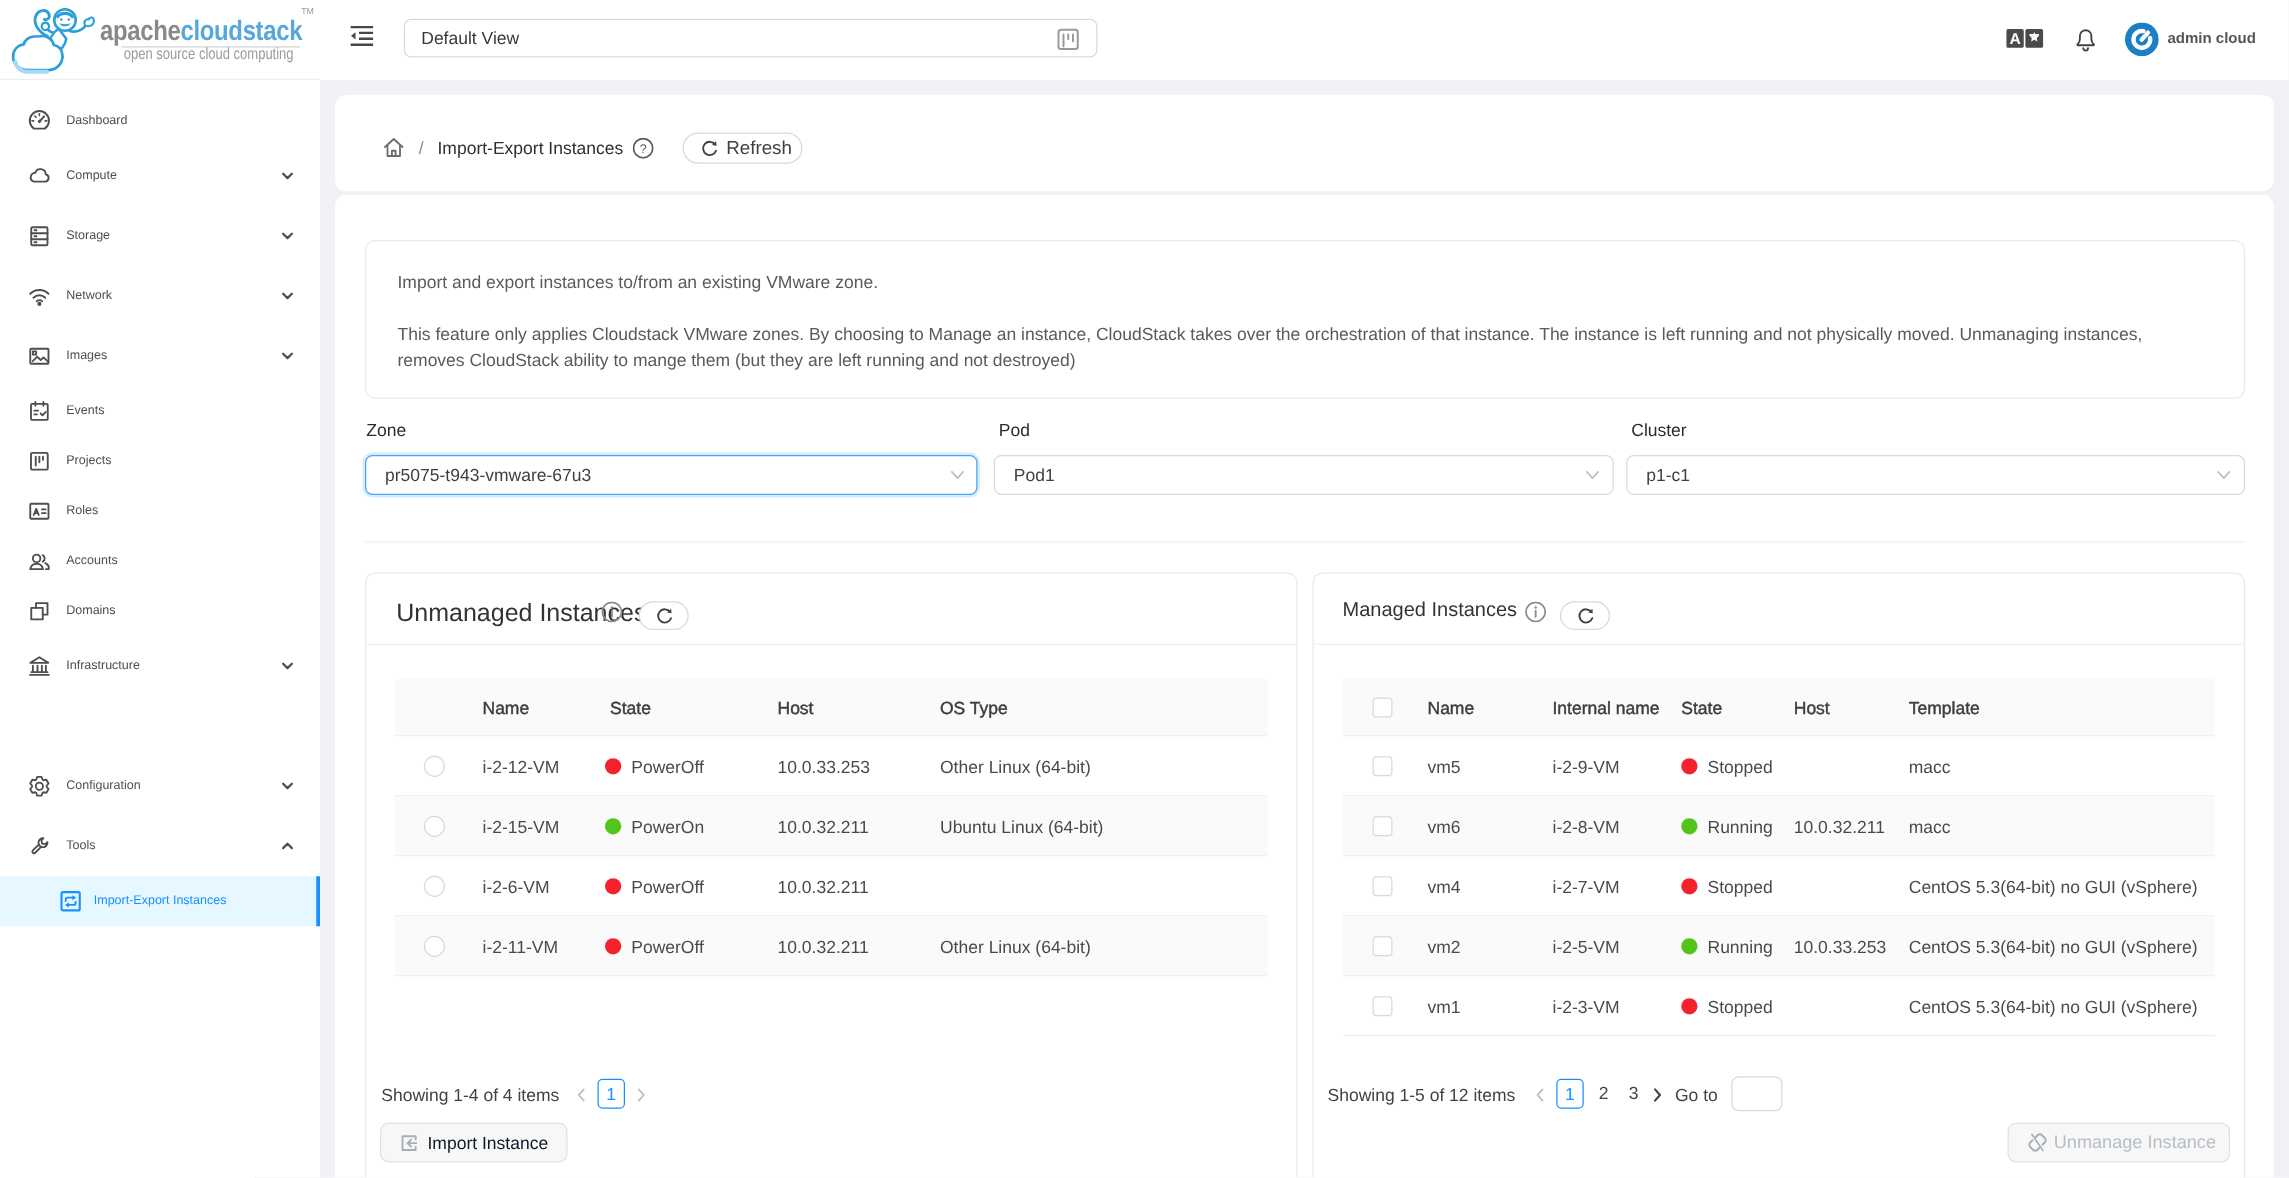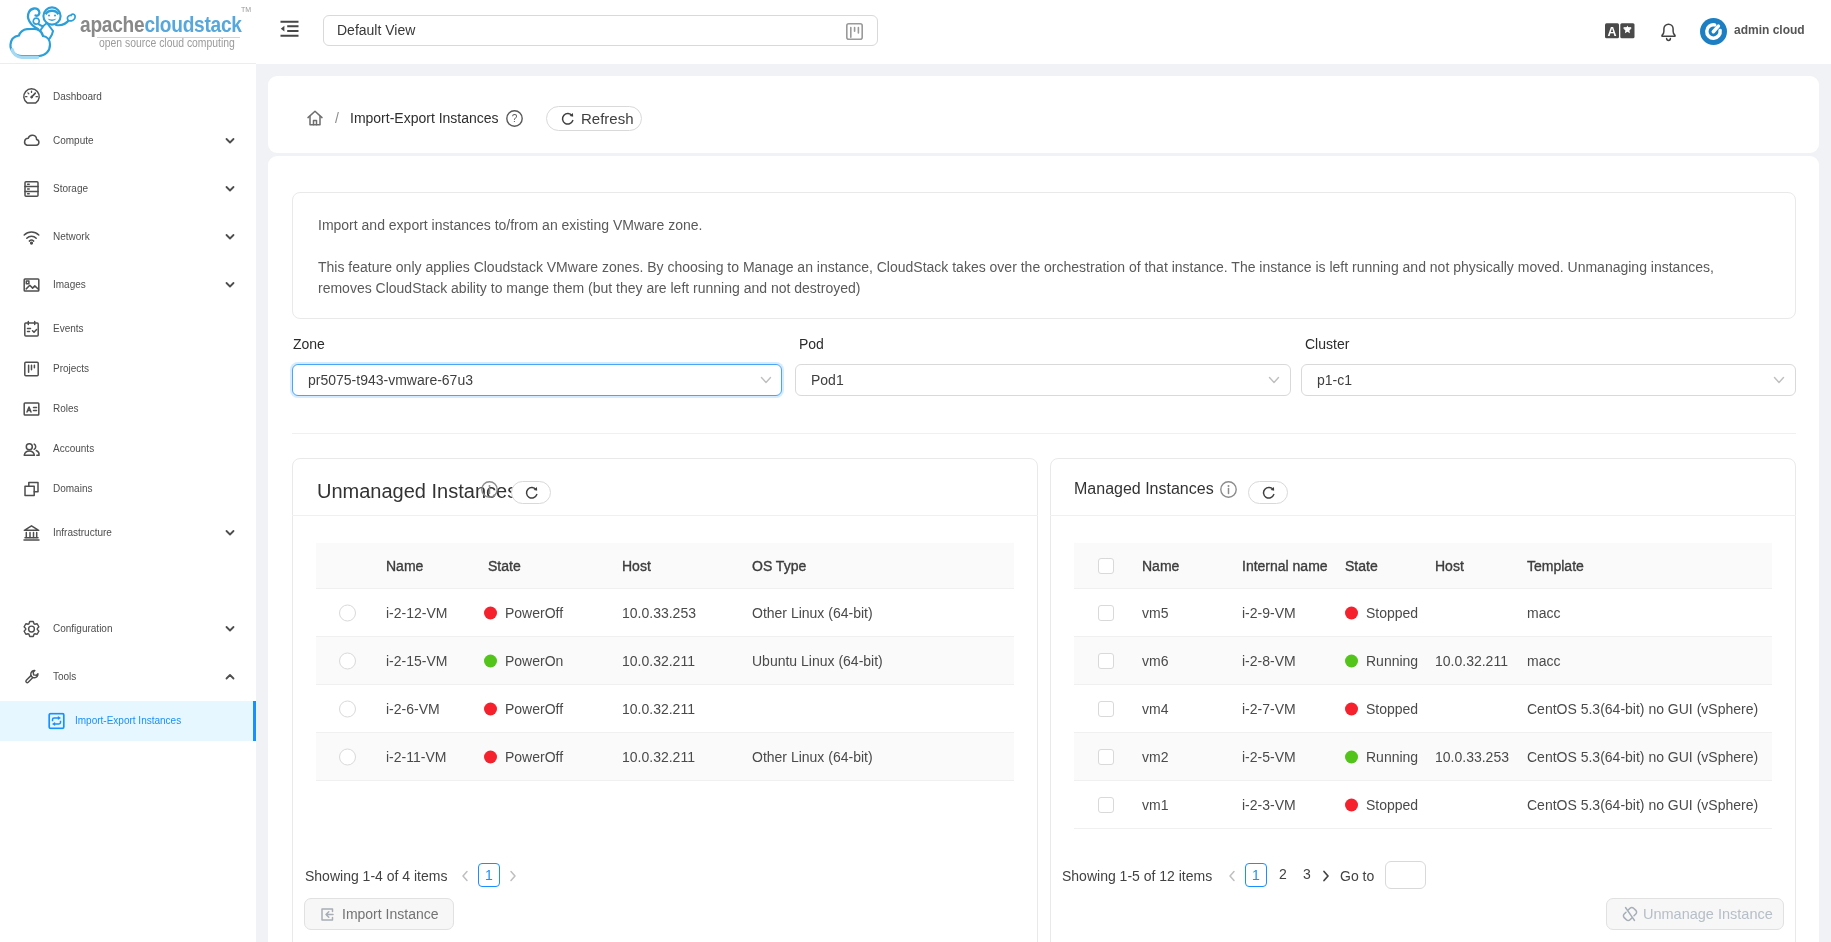--- a/index.html
+++ b/index.html
@@ -131,21 +131,21 @@
     </svg>
   <div class="pgnum pg1" style="left:478px; top:863px;">1</div>
   <svg class="abs" style="left:509px; top:870px;" width="8" height="12" viewBox="0 0 8 12" fill="none" stroke="#bfbfbf" stroke-width="1.5" stroke-linecap="round" stroke-linejoin="round">
       <path d="M2,1.5 L6,6 L2,10.5"></path>
     </svg>
   <div class="dbtn" style="left:304px; top:898px; width:150px;"></div>
   <svg class="abs" style="left:320px; top:907px;" width="15" height="15" viewBox="0 0 15 15" fill="none" stroke="#a7aeb6" stroke-width="1.5" stroke-linecap="round" stroke-linejoin="round">
       <path d="M12.5,4.5 V2 H2 v11 h10.5 v-2.5"></path>
       <path d="M13,7.5 H6 M8.8,4.8 L6,7.5 L8.8,10.2"></path>
     </svg>
-  <div class="abs" style="left:342px; top:898px; height:44px; line-height:32px; font-size:14px; color:#737373;">Import Instance</div>
+  <div class="abs" style="left:342px; top:898px; height:44px; line-height:32px; font-size:14px; color:#0f172a;">Import Instance</div>
 
   <div class="box" style="left:1050px; top:458px; width:746px; height:520px;"></div>
   <div class="abs" style="left:1074px; top:480px; font-size:16px; color:#333; font-weight:500;">Managed Instances</div>
   <div class="abs" style="left:1050px; top:515px; width:746px; height:1px; background:#f0f0f0;"></div>
   <svg class="abs" style="left:1220px; top:481px;" width="17" height="17" viewBox="0 0 17 17">
       <circle cx="8.5" cy="8.5" r="7.7" fill="none" stroke="#8c8c8c" stroke-width="1.4"></circle>
       <circle cx="8.5" cy="4.9" r="1" fill="#8c8c8c"></circle>
       <path d="M8.5,7.5 v5" stroke="#8c8c8c" stroke-width="1.5" stroke-linecap="round"></path>
     </svg>
   <div class="pill" style="left:1248px; top:481px; width:40px; height:23px;"></div>

